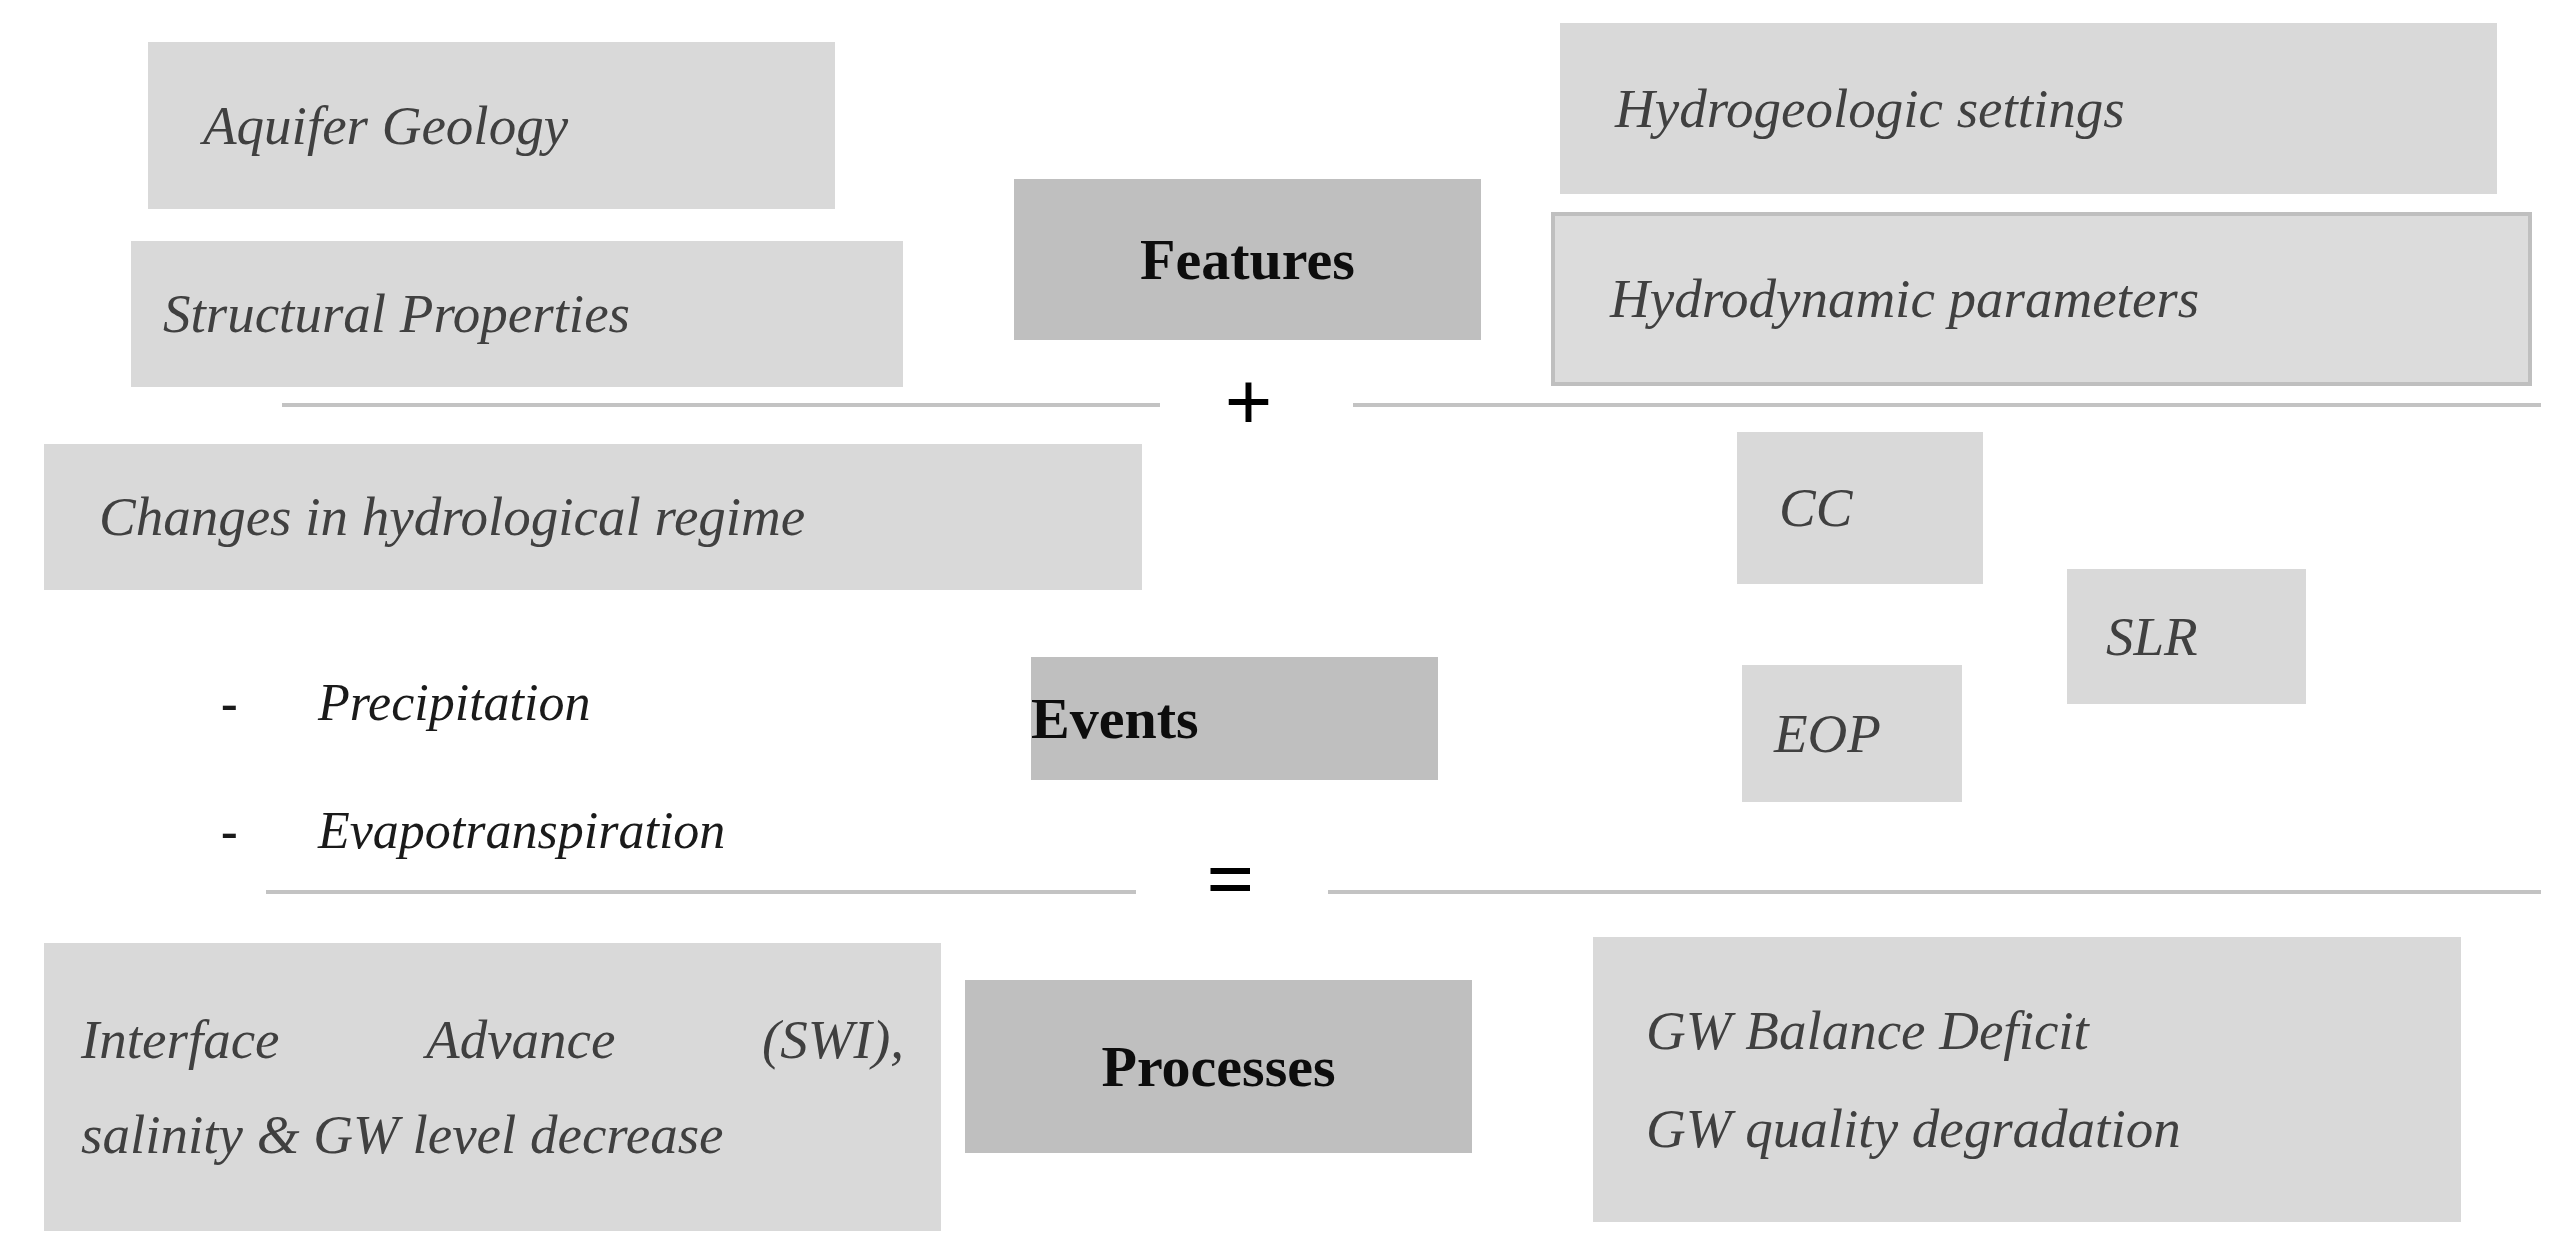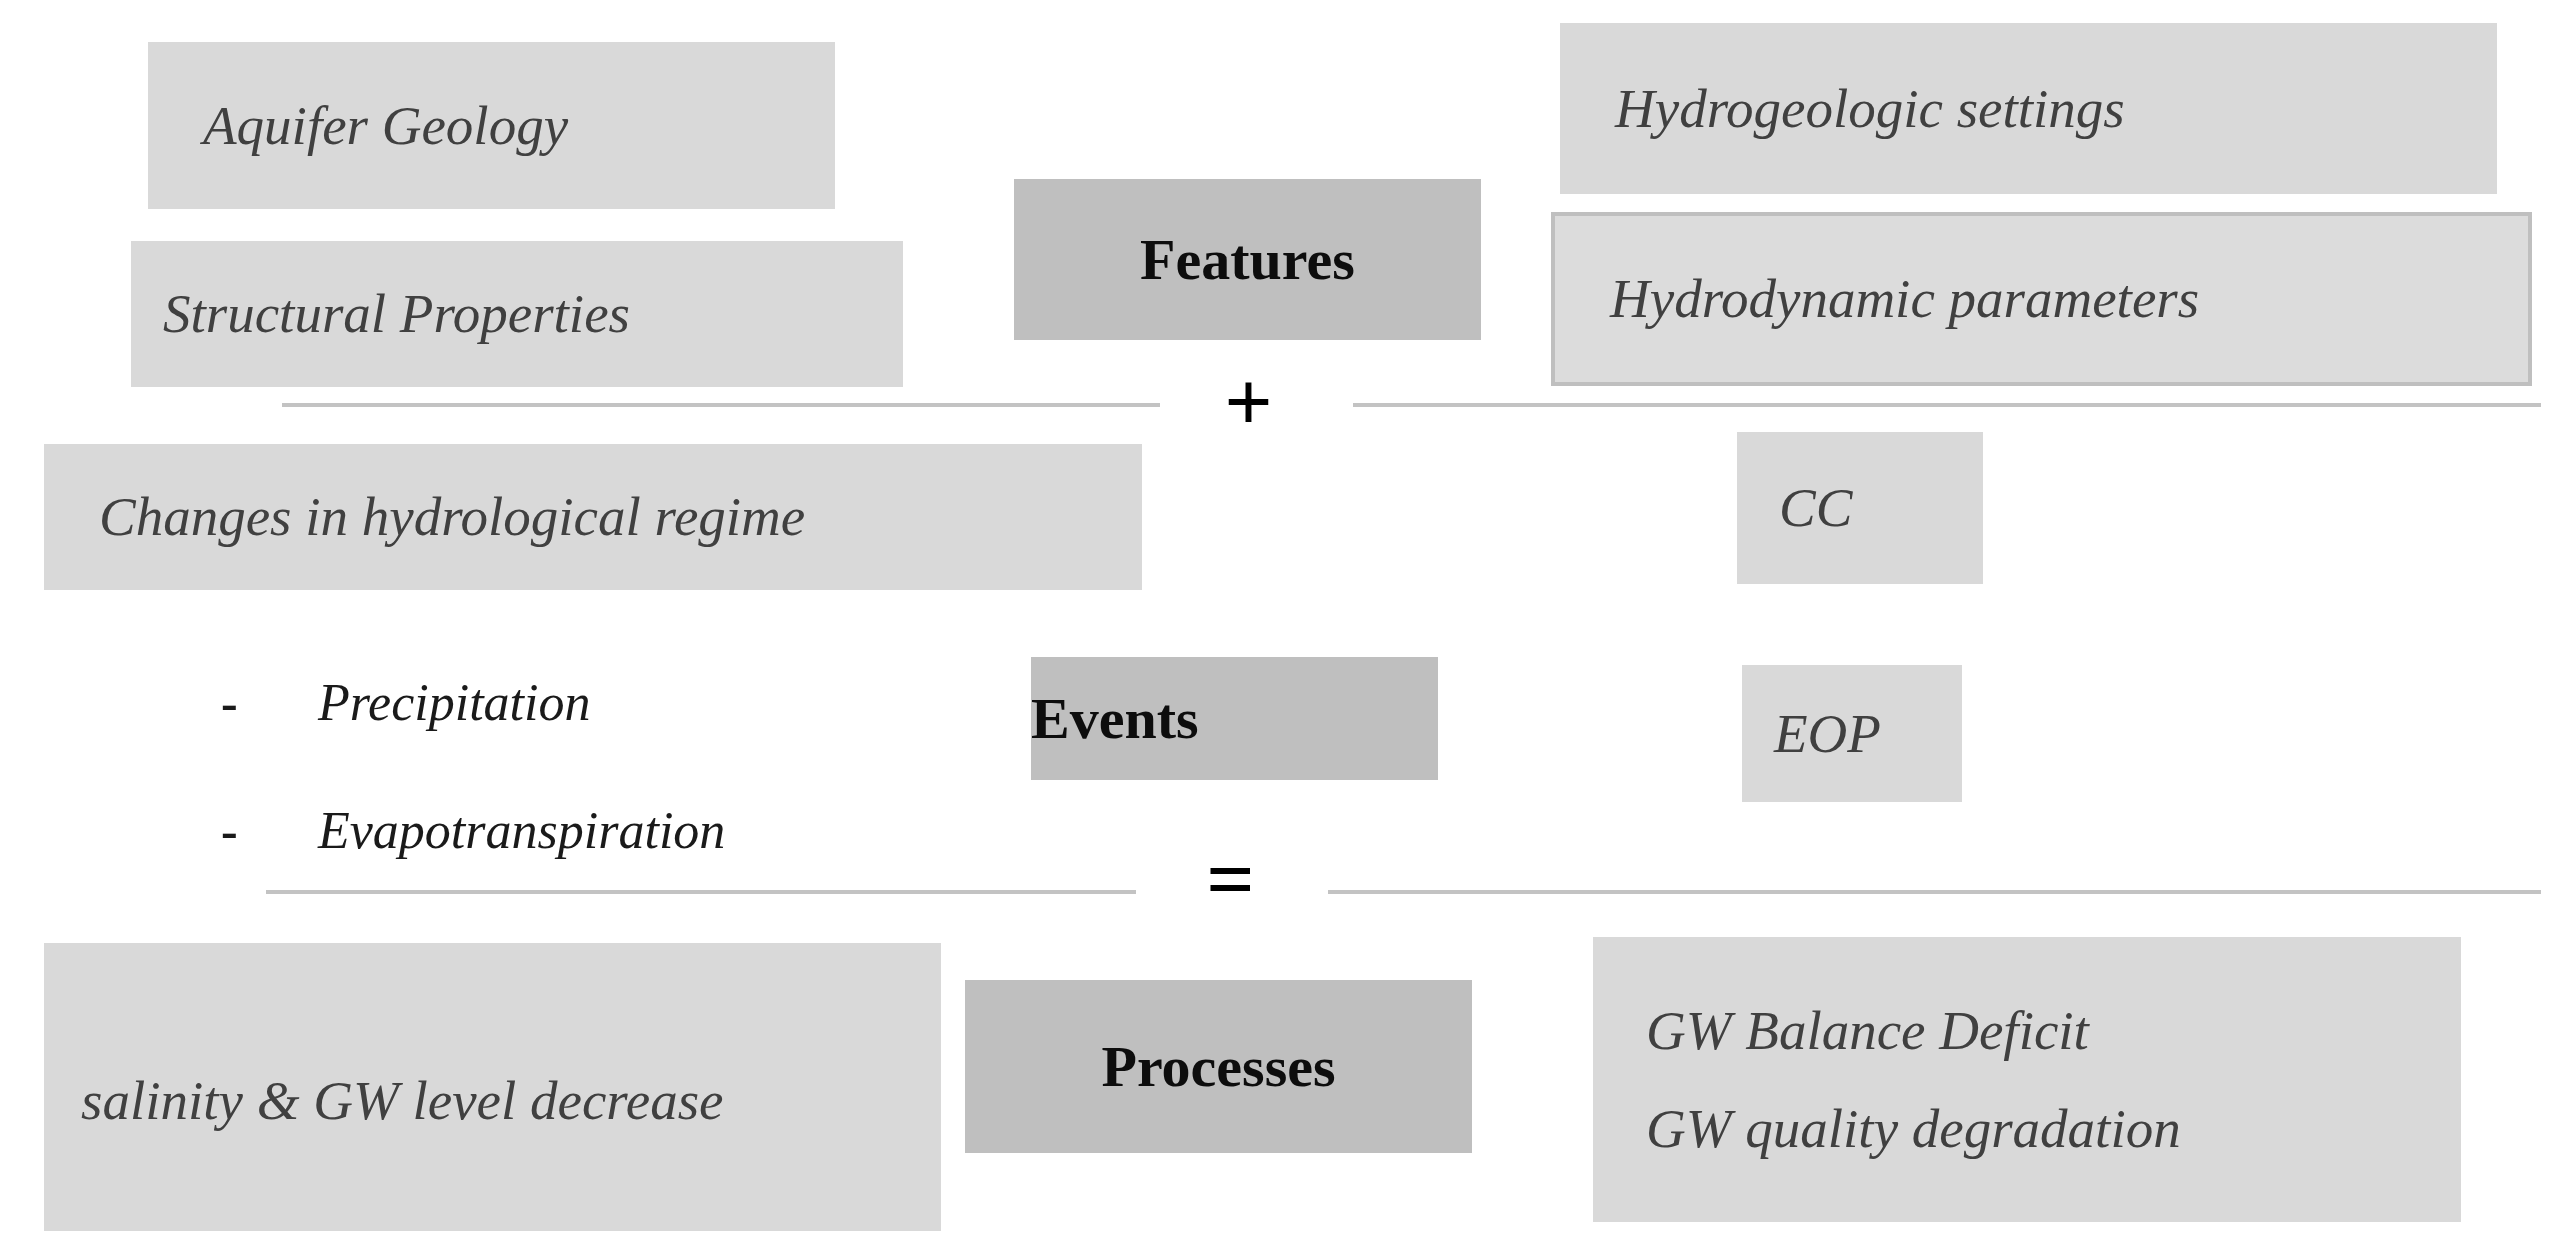--- a/index.html
+++ b/index.html
@@ -130,26 +130,34 @@
   </div>
 
   <div class="box" style="left:1737px; top:432px; width:246px; height:152px; padding-left:42px;">
     <span class="label-italic">CC</span>
   </div>
 
   <div class="box" style="left:1742px; top:665px; width:220px; height:137px; padding-left:32px;text-align:center;">
     <span class="label-italic">EOP</span>
   </div>
 
+  <div class="box" style="left:2067px; top:569px; width:239px; height:135px; padding-left:39px;">
+    <span class="label-italic">SLR</span>
+  </div>
 
   <div class="rule" style="left:266px; top:890px; width:870px;"></div>
   <div class="op" style="left:1186px; top:837px; width:89px; font-size:85px;">=</div>
   <div class="rule" style="left:1328px; top:890px; width:1213px;"></div>
 
   <div class="box" style="left:44px; top:943px; width:897px; height:288px; flex-direction:column; align-items:stretch; justify-content:center; padding:0 37px;">
+    <div class="label-italic multiline justify-line">
+      <span>Interface</span>
+      <span>Advance</span>
+      <span>(SWI),</span>
+    </div>
     <div class="label-italic multiline" style="margin-top:28px;">salinity &amp; GW level decrease</div>
   </div>
 
   <div class="box accent" style="left:965px; top:945px; width:507px; height:173px; justify-content:center;">
     <span class="label-bold">Processes</span>
   </div>
 
   <div class="box" style="left:1593px; top:937px; width:868px; height:285px; flex-direction:column; align-items:flex-start; justify-content:center; padding-left:53px;">
     <div class="label-italic">GW Balance Deficit</div>
     <div class="label-italic" style="margin-top:30px;">GW quality degradation</div>

